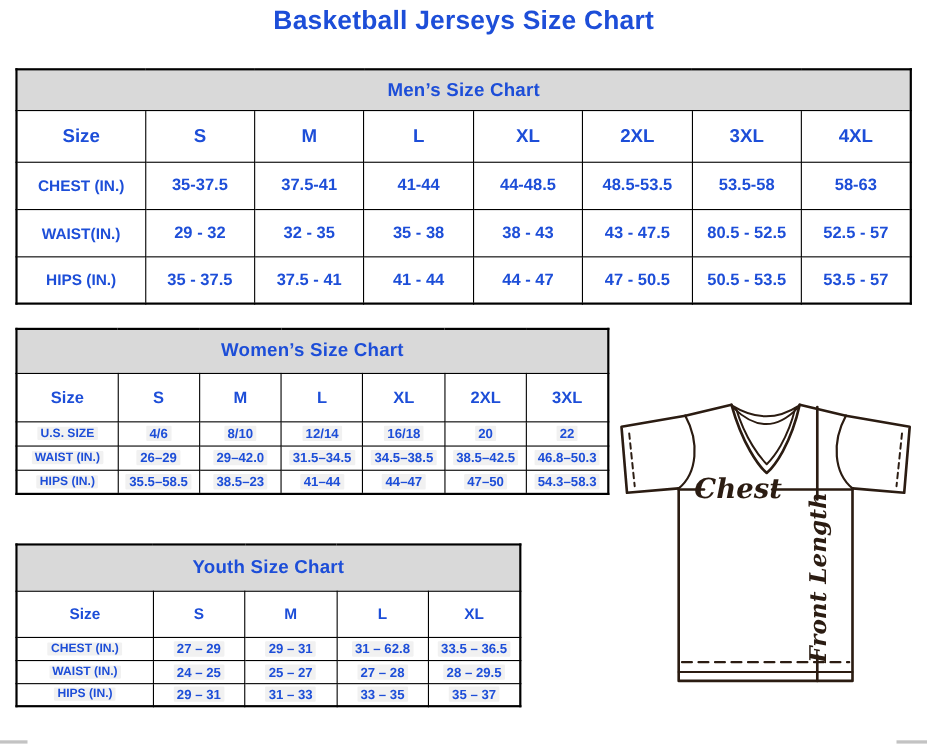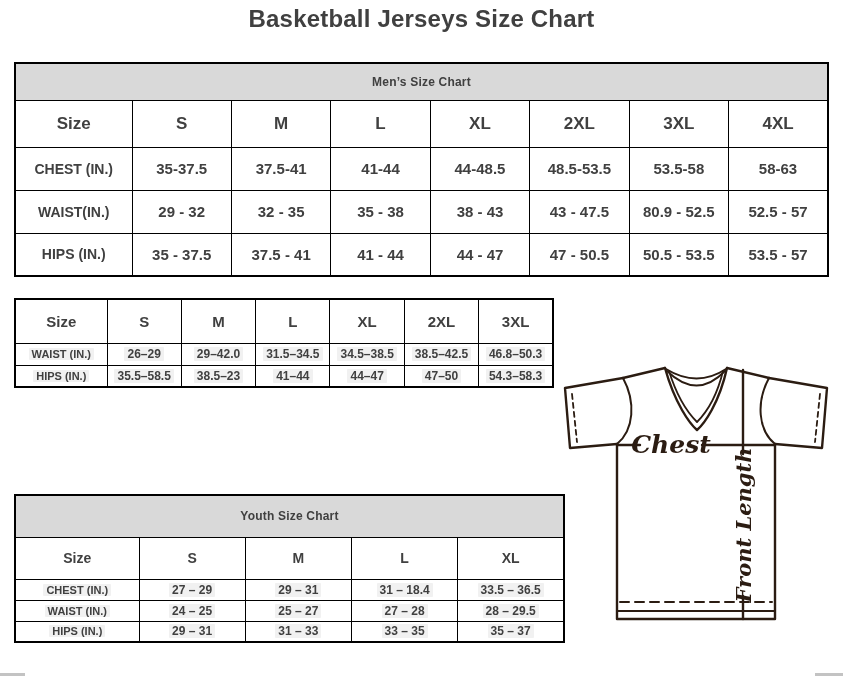--- a/index.html
+++ b/index.html
@@ -1,50 +1,50 @@
 <!DOCTYPE html>
 <html><head>
 <meta charset="utf-8">
 <style>
   html,body{margin:0;padding:0;background:#ffffff;}
   .stage{
     position:relative;width:843px;height:679px;background:#ffffff;
-    font-family:"Liberation Sans",sans-serif;overflow:hidden;color:#404040;
+    font-family:"Liberation Sans",sans-serif;overflow:hidden;color:#1d4ed8;
   }
   .page-title{
     position:absolute;top:5px;left:0;width:100%;text-align:center;
     font-size:24px;font-weight:bold;letter-spacing:.2px;
   }
   table.size-table{
     position:absolute;border-collapse:collapse;table-layout:fixed;
     border:2px solid #000;background:#fff;
   }
   .size-table th,.size-table td{
     border:1px solid #000;text-align:center;vertical-align:middle;
     font-weight:bold;padding:0;overflow:hidden;white-space:nowrap;
   }
-  .size-table .band{background:#d9d9d9;font-size:12px;letter-spacing:.2px;}
+  .size-table .band{background:#d9d9d9;font-size:17px;letter-spacing:.2px;}
   .hl{background:#f1f1f1;padding:0 3px;border-radius:1px;}
 
   
   .t-mens{left:14px;top:62px;width:815px;}
   .t-mens .band-row{height:37px;}
   .t-mens .colhdr-row{height:47px;font-size:17px;}
   .t-mens .data-row{height:43px;font-size:15px;}
   .t-mens td.lbl{font-size:14px;}
 
   
   .t-womens{left:14px;top:298px;width:540px;}
   .t-womens .band-row{height:40px;}
   .t-womens .colhdr-row{height:44px;font-size:15px;}
   .t-womens .data-row{height:22px;font-size:12px;}
   .t-womens td.lbl{font-size:11px;}
 
   
-  .t-youth{left:14px;top:494px;width:551px;}
+  .t-youth{left:14px;top:494px;width:460px;}
   .t-youth .band-row{height:42px;}
   .t-youth .colhdr-row{height:42px;font-size:14px;}
   .t-youth .data-row{height:21px;font-size:12px;}
   .t-youth td.lbl{font-size:11px;}
 
   .jersey-wrap{position:absolute;left:556px;top:356px;width:287px;height:316px;}
   .jersey-wrap svg{display:block;}
   .meas-text{
     font-family:"DejaVu Serif","Liberation Serif",serif;
     font-style:italic;font-weight:bold;fill:#2b1c12;
@@ -95,21 +95,21 @@
           <td>53.5-58</td>
           <td>58-63</td>
         </tr>
         <tr class="data-row">
           <td class="lbl">WAIST(IN.)</td>
           <td>29 - 32</td>
           <td>32 - 35</td>
           <td>35 - 38</td>
           <td>38 - 43</td>
           <td>43 - 47.5</td>
-          <td>80.9 - 52.5</td>
+          <td>80.5 - 52.5</td>
           <td>52.5 - 57</td>
         </tr>
         <tr class="data-row">
           <td class="lbl">HIPS (IN.)</td>
           <td>35 - 37.5</td>
           <td>37.5 - 41</td>
           <td>41 - 44</td>
           <td>44 - 47</td>
           <td>47 - 50.5</td>
           <td>50.5 - 53.5</td>
@@ -121,30 +121,42 @@
       <colgroup>
         <col style="width: 92px;">
         <col>
         <col>
         <col>
         <col>
         <col>
         <col>
       </colgroup>
       <tbody>
+        <tr class="band-row">
+          <th colspan="7" class="band">Women’s Size Chart</th>
+        </tr>
         <tr class="colhdr-row">
           <th>Size</th>
           <th>S</th>
           <th>M</th>
           <th>L</th>
           <th>XL</th>
           <th>2XL</th>
           <th>3XL</th>
         </tr>
         <tr class="data-row">
+          <td class="lbl"><span class="hl">U.S. SIZE</span></td>
+          <td><span class="hl">4/6</span></td>
+          <td><span class="hl">8/10</span></td>
+          <td><span class="hl">12/14</span></td>
+          <td><span class="hl">16/18</span></td>
+          <td><span class="hl">20</span></td>
+          <td><span class="hl">22</span></td>
+        </tr>
+        <tr class="data-row">
           <td class="lbl"><span class="hl">WAIST (IN.)</span></td>
           <td><span class="hl">26–29</span></td>
           <td><span class="hl">29–42.0</span></td>
           <td><span class="hl">31.5–34.5</span></td>
           <td><span class="hl">34.5–38.5</span></td>
           <td><span class="hl">38.5–42.5</span></td>
           <td><span class="hl">46.8–50.3</span></td>
         </tr>
         <tr class="data-row">
           <td class="lbl"><span class="hl">HIPS (IN.)</span></td>
@@ -173,21 +185,21 @@
           <th>Size</th>
           <th>S</th>
           <th>M</th>
           <th>L</th>
           <th>XL</th>
         </tr>
         <tr class="data-row">
           <td class="lbl"><span class="hl">CHEST (IN.)</span></td>
           <td><span class="hl">27 – 29</span></td>
           <td><span class="hl">29 – 31</span></td>
-          <td><span class="hl">31 – 18.4</span></td>
+          <td><span class="hl">31 – 62.8</span></td>
           <td><span class="hl">33.5 – 36.5</span></td>
         </tr>
         <tr class="data-row">
           <td class="lbl"><span class="hl">WAIST (IN.)</span></td>
           <td><span class="hl">24 – 25</span></td>
           <td><span class="hl">25 – 27</span></td>
           <td><span class="hl">27 – 28</span></td>
           <td><span class="hl">28 – 29.5</span></td>
         </tr>
         <tr class="data-row">

